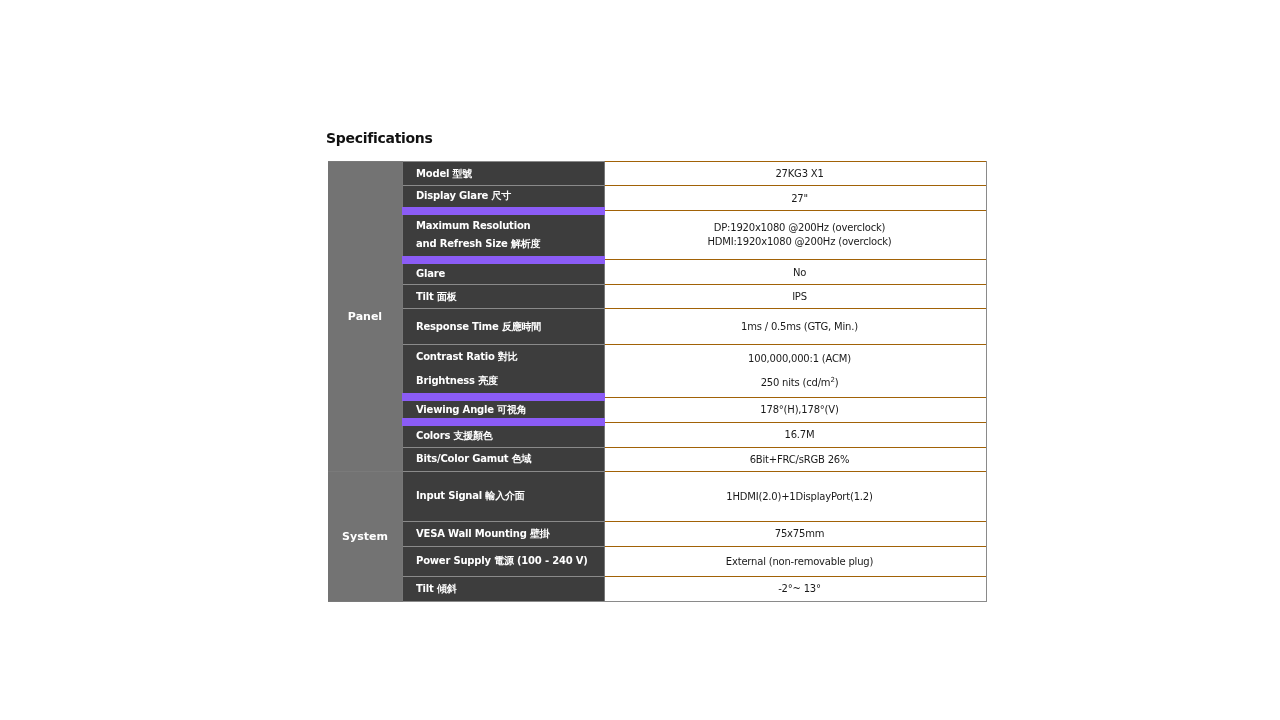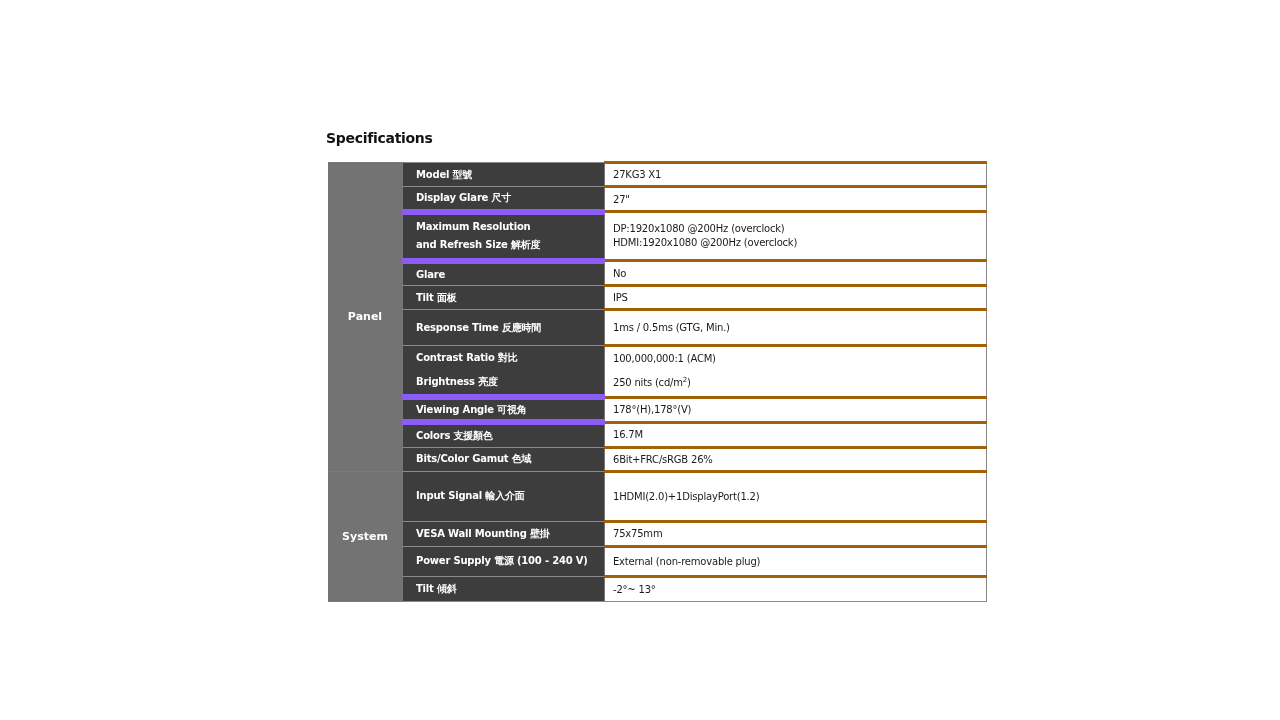--- a/index.html
+++ b/index.html
@@ -53,30 +53,31 @@
       color: #ffffff;
       font-size: 10px;
       font-weight: bold;
       padding-left: 13px !important;
       border-top: 1px solid #8a8a8a;
       border-left: 1px solid #777;
       border-right: 1px solid #777;
       letter-spacing: -0.2px;
     }
     .label.white-top {
-      border-top: 6px solid #8b5cf6;
+      border-top: 8px solid #8b5cf6;
     }
     .value {
       background: #ffffff;
       color: #1a1a1a;
       font-size: 10px;
       padding-left: 8px !important;
-      border-top: 3px solid #a16207;
+      border-top: 1px solid #a16207;
       border-right: 1px solid #8a8a8a;
       letter-spacing: -0.2px;
+      text-align: center;
     }
     .spec-table tr:last-child td.label,
     .spec-table tr:last-child td.value {
       border-bottom: 1px solid #8a8a8a;
     }
     .line {
       display: block;
       line-height: 14px;
     }
     .sub-line {

